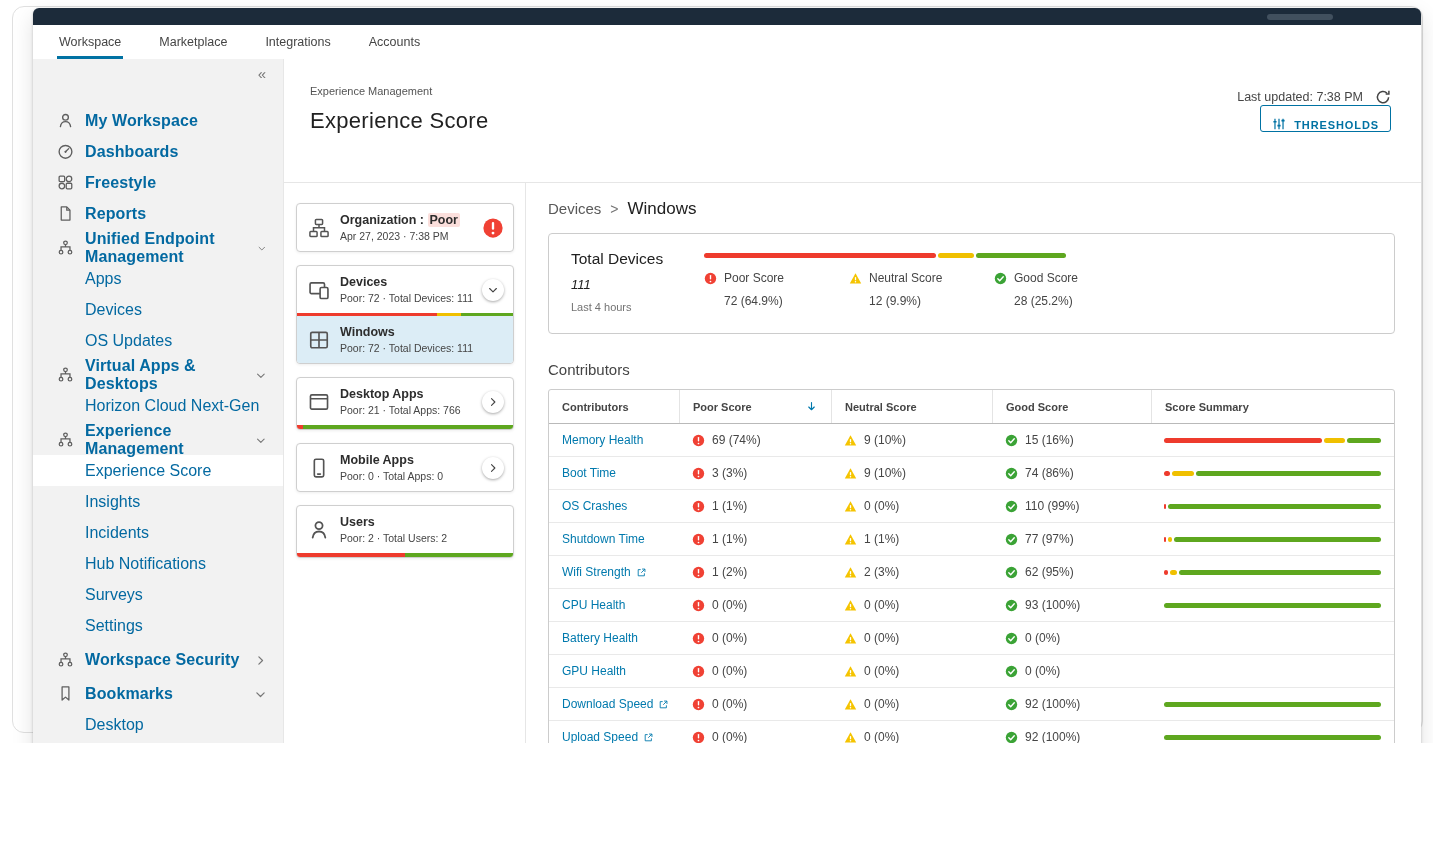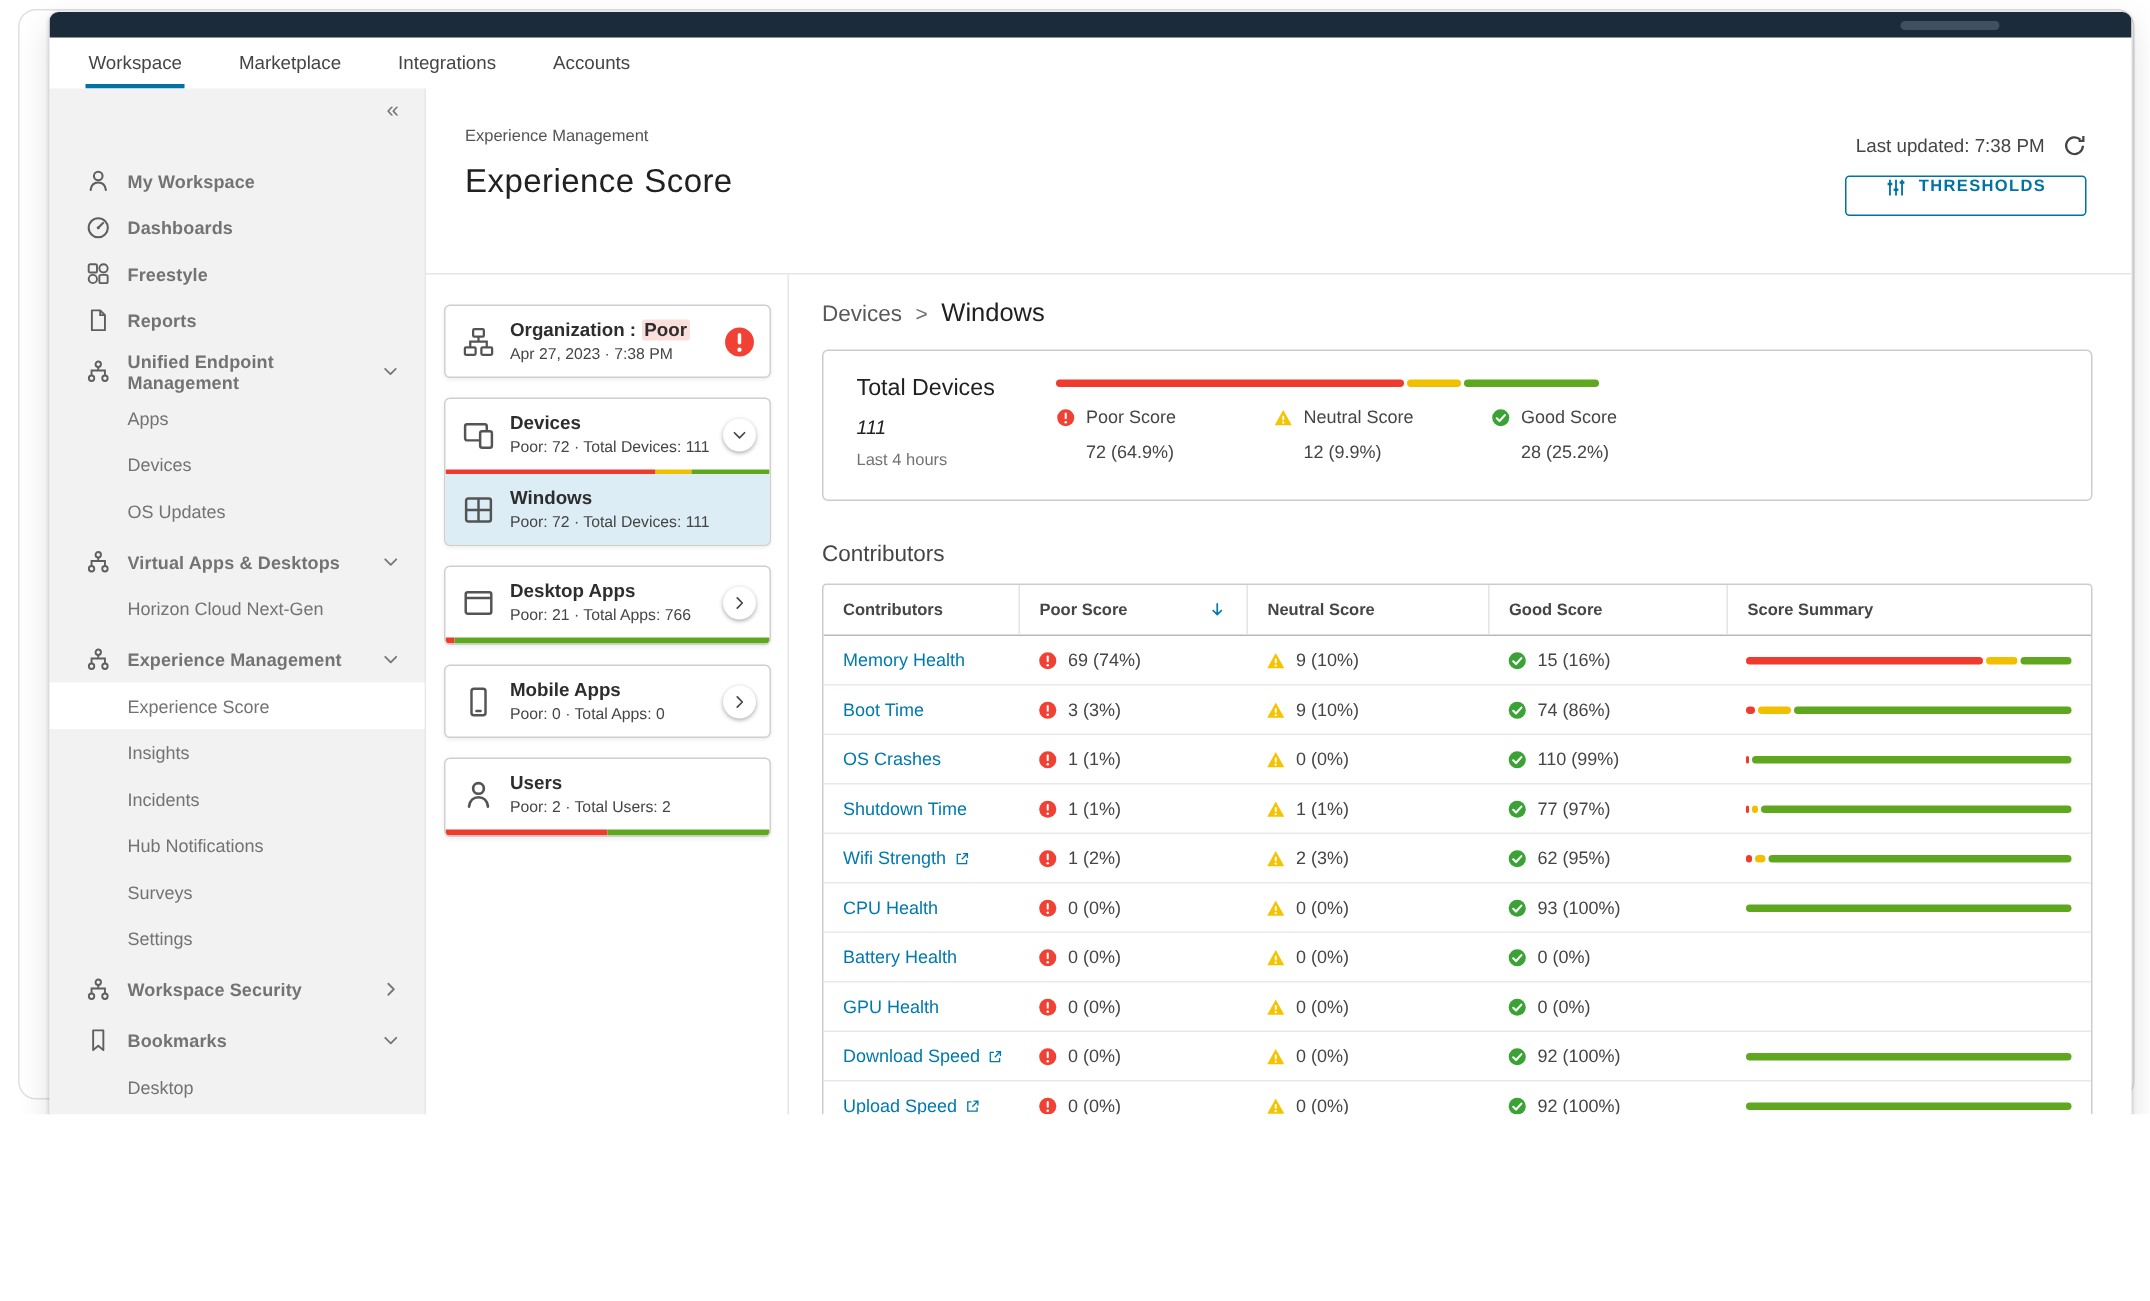--- a/index.html
+++ b/index.html
@@ -11,40 +11,40 @@
   .topbar .pill{position:absolute;right:88px;top:6px;width:66px;height:6px;border-radius:3px;background:#41505e;}
   
   .tabbar{flex:none;height:34px;display:flex;align-items:stretch;gap:38px;padding-left:26px;background:#fff;}
   .tab{display:flex;align-items:center;font-size:12.5px;color:#454545;position:relative;cursor:pointer;white-space:nowrap;}
   .tab.active::after{content:"";position:absolute;left:-2px;right:-2px;bottom:0;height:3px;background:#0072a3;}
   .mainrow{flex:1;display:flex;min-height:0;}
   
   .sidebar{flex:none;width:250px;background:#f2f2f2;position:relative;border-right:1px solid #e7e7e7;}
   .collapse{position:absolute;top:7px;right:17px;font-size:15px;color:#777;cursor:pointer;line-height:1;}
   .sidenav{position:absolute;top:46px;left:0;right:0;}
-  .nav-item{height:31px;display:flex;align-items:center;padding:0 16px 0 24px;font-size:12px;color:#737373;cursor:pointer;}
+  .nav-item{height:31px;display:flex;align-items:center;padding:0 16px 0 24px;font-size:16px;color:#0369a1;cursor:pointer;}
   .nav-item .nico{width:17px;height:17px;margin-right:11px;color:#5f5f5f;flex:none;}
   .nav-item .nico svg{width:100%;height:100%;}
   .nav-item.top,.nav-item.group{font-weight:bold;letter-spacing:.1px;}
   .nav-item.group{margin-top:3px;}
   .nav-item.sub{padding-left:52px;}
   .nav-item.active{background:#fff;}
   .nav-item .chev{margin-left:auto;width:13px;height:13px;color:#777;}
   .nav-item .chev svg{width:100%;height:100%;}
   .side-divider{position:absolute;left:0;right:0;bottom:62px;border-top:1px solid #e2e2e2;}
   
   .content{flex:1;display:flex;flex-direction:column;background:#fff;min-width:0;}
   .pagehead{flex:none;height:124px;box-sizing:border-box;display:flex;justify-content:space-between;align-items:flex-start;padding:20px 30px 0 26px;border-bottom:1px solid #e6e6e6;}
   .crumb{font-size:11px;color:#545454;margin-top:6px;}
   .page-title{font-size:22px;font-weight:normal;color:#212121;margin:11px 0 0;letter-spacing:.3px;}
   .head-right{display:flex;flex-direction:column;align-items:flex-end;margin-top:10px;}
   .updated{font-size:12.5px;color:#454545;display:flex;align-items:center;gap:12px;}
   .refresh{width:16px;height:16px;color:#454545;cursor:pointer;}
   .refresh svg{width:100%;height:100%;}
-  .thresholds{margin-top:12px;display:flex;align-items:flex-start;gap:8px;border:1px solid #0072a3;color:#0072a3;background:#fff;border-radius:3px;height:27px;padding:0 26px;font-size:11px;font-weight:bold;letter-spacing:.9px;cursor:pointer;font-family:inherit;}
+  .thresholds{display:flex;align-items:flex-end;gap:8px;border:1px solid #0072a3;color:#0072a3;background:#fff;border-radius:3px;height:27px;padding:0 11px;font-size:11px;font-weight:bold;letter-spacing:.9px;cursor:pointer;font-family:inherit;}
   .thresholds .tico{width:14px;height:14px;}
   .thresholds .tico svg{width:100%;height:100%;}
   .body-row{flex:1;display:flex;min-height:0;}
   
   .cards-col{flex:none;width:242px;box-sizing:border-box;border-right:1px solid #e6e6e6;padding:20px 11px 0 12px;}
   .card{background:#fff;border:1px solid #cfcfcf;border-radius:4px;box-shadow:0 1px 3px rgba(0,0,0,.07);margin-bottom:13px;overflow:hidden;cursor:pointer;}
   .card-row{display:flex;align-items:center;padding:9px 9px 9px 11px;gap:10px;}
   .card-row.selected{background:#dcedf6;}
   .cicon{width:22px;height:22px;color:#545454;flex:none;}
   .cicon svg{width:100%;height:100%;}

